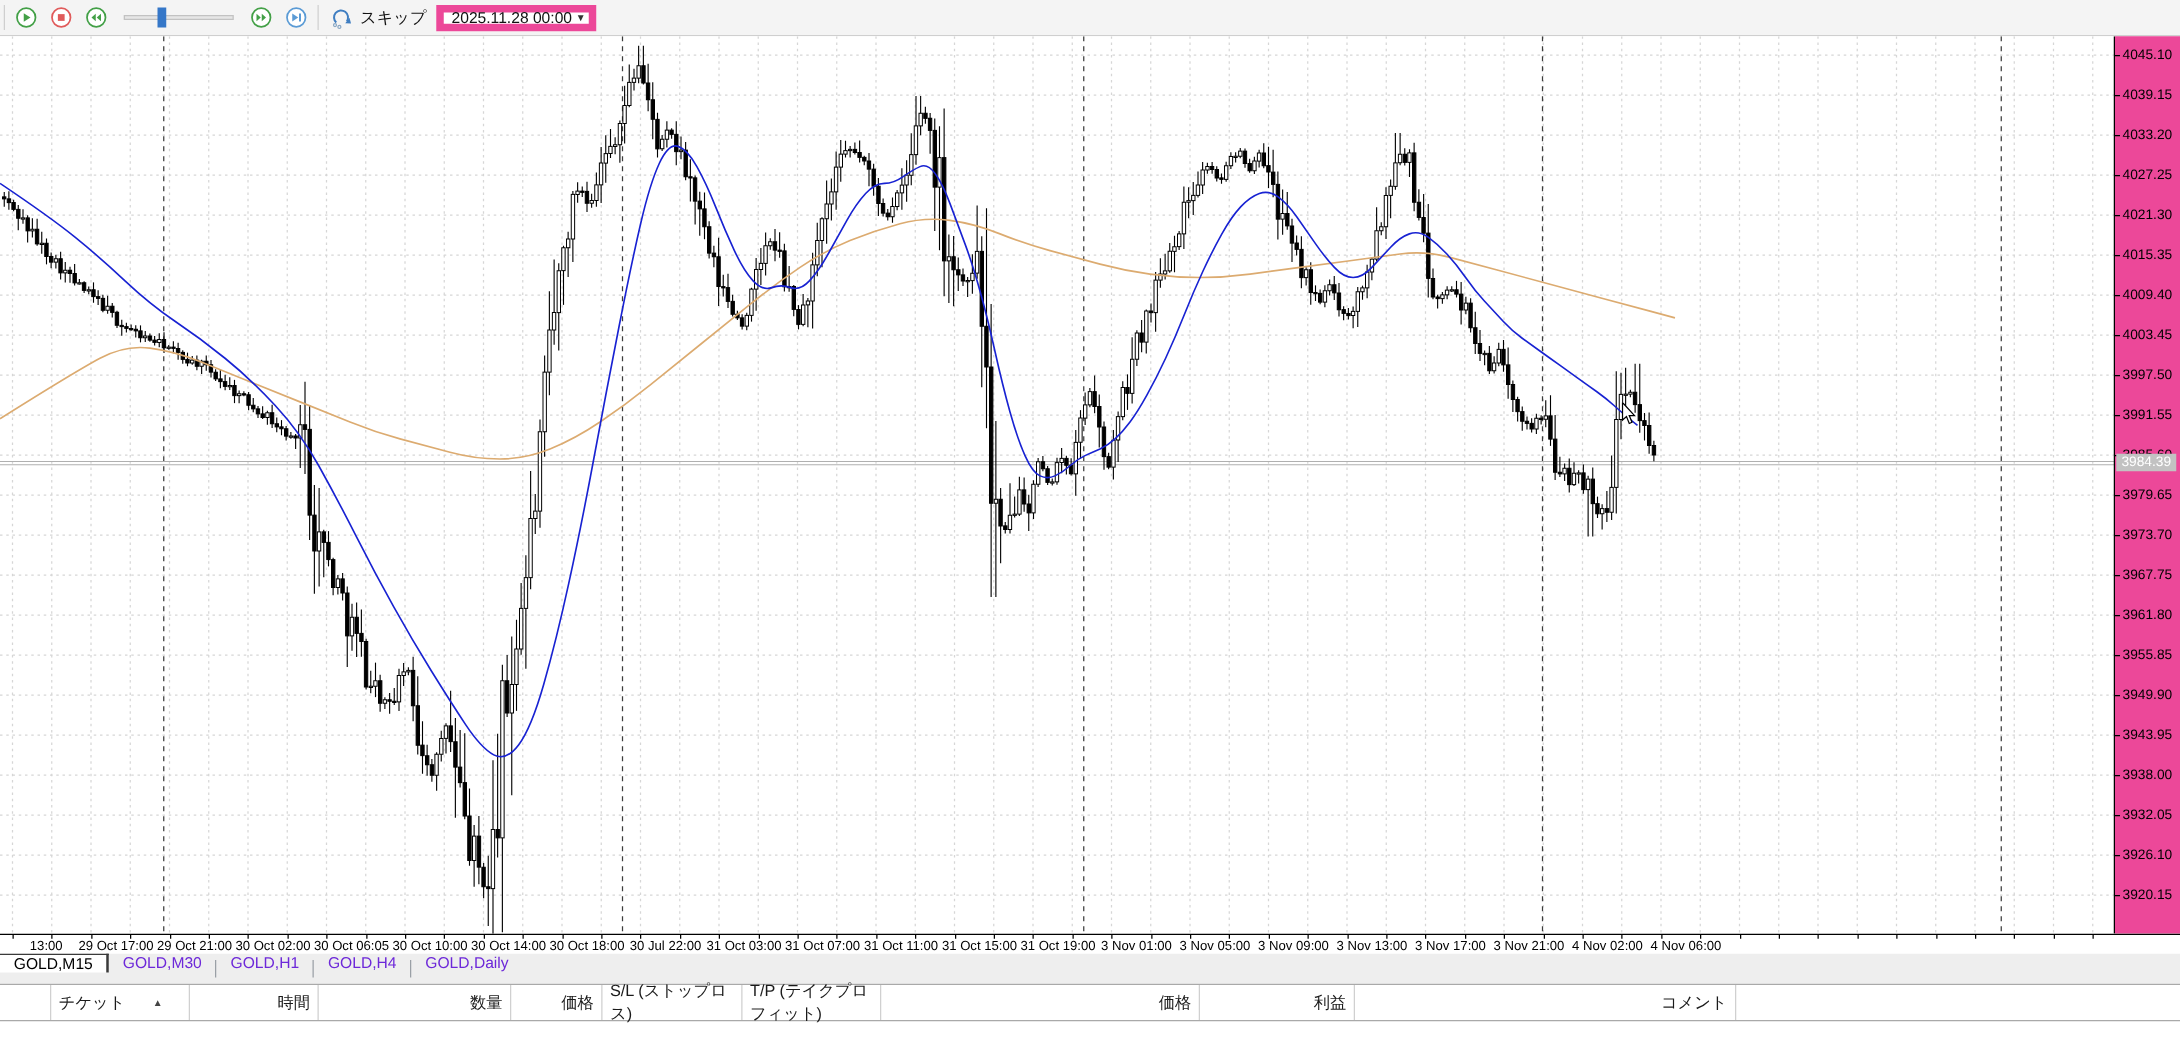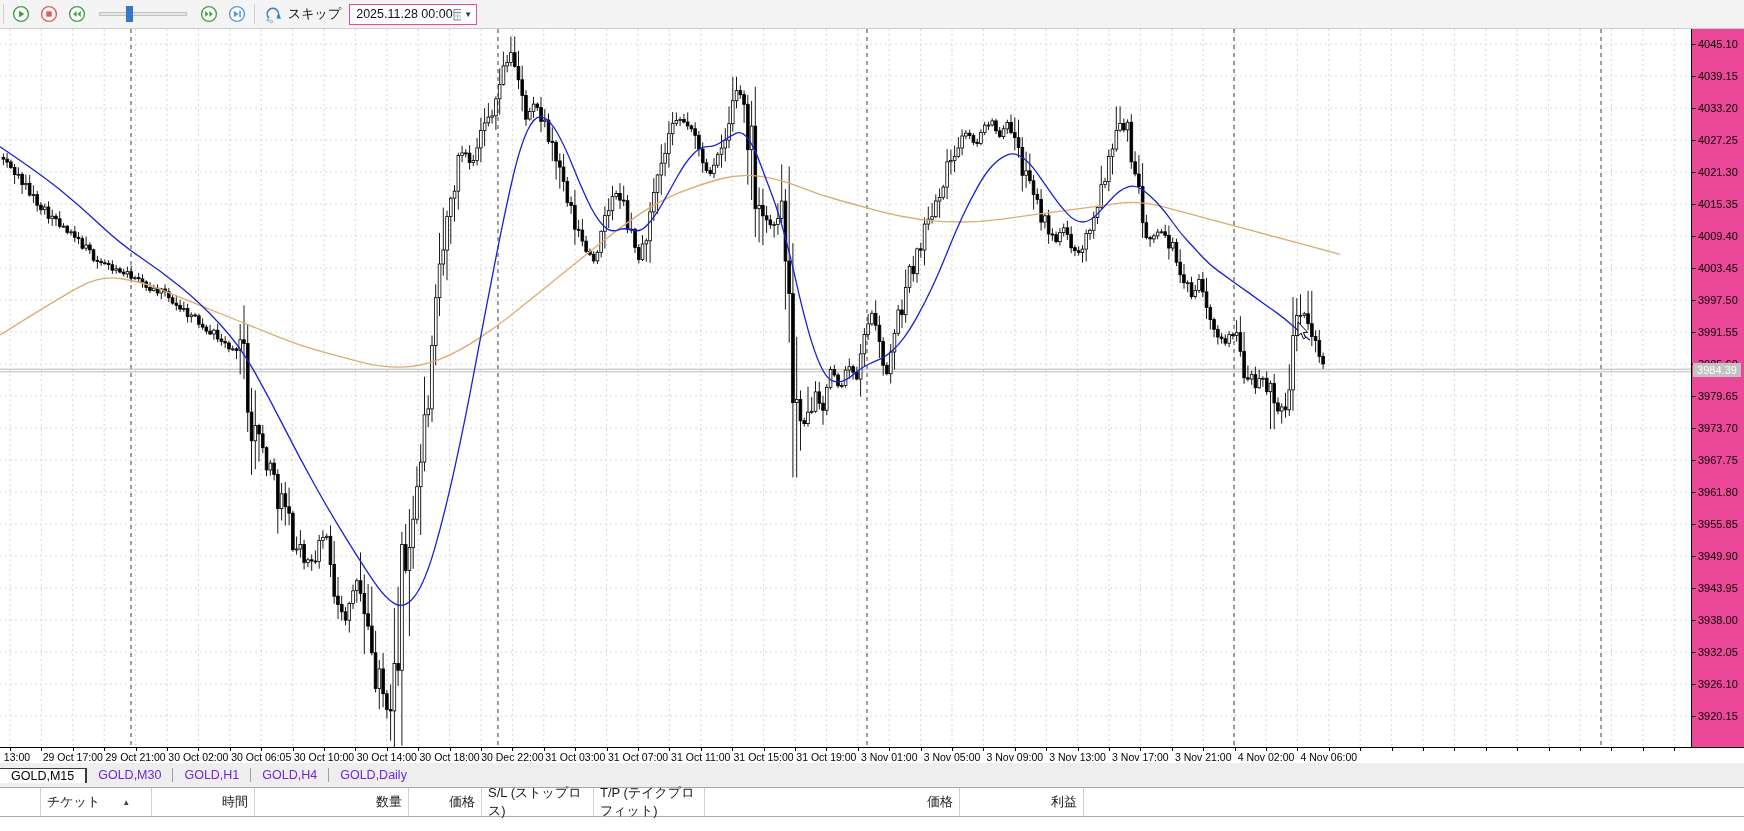--- a/index.html
+++ b/index.html
@@ -14,21 +14,21 @@
   .tsep { width:1px; height:20px; background:#cfcfcf; margin:0 3px; }
   .cbtn { background:none; border:none; width:28px; height:24px; display:flex;
           align-items:center; justify-content:center; cursor:pointer; }
   #speed-slider { position:relative; width:88px; height:4px; background:#e6e6e6;
                   border:1px solid #c2c2c2; margin:0 8px; }
   #speed-slider .handle { position:absolute; left:26px; top:-7px; width:7px; height:16px;
                           background:#3577c8; }
   .skipwrap { display:flex; align-items:center; margin-left:6px; }
   #skip-label { font-size:13px; color:#111; margin:0 8px 0 4px; }
   #date-select { display:flex; align-items:center; width:128px; height:21px;
-                 background:#fff; border:1px solid #ec4899; padding:0 4px 0 6px; }
+                 background:#fff; border:6px solid #ec4899; padding:0 4px 0 6px; }
   #date-value { font-size:12.5px; color:#111; flex:1; white-space:nowrap; }
   #date-caret { font-size:8px; color:#333; margin-left:3px; }
 
   
   #chart-region { position:absolute; left:0; top:29px; width:1692px; height:718px; background:#fff; }
   #chart-svg { position:absolute; left:0; top:0; width:1692px; height:718px; }
   #chart-svg .grid  { stroke:#d6d6d6; stroke-width:1; stroke-dasharray:2,3; }
   #chart-svg .sep   { stroke:#3c3c3c; stroke-width:1; stroke-dasharray:4,4; }
   #chart-svg .bid   { stroke:#b0b0b0; stroke-width:0.9; }
   #chart-svg .wick line { stroke:#000; stroke-width:0.9; }
@@ -45,32 +45,32 @@
   .plabel .tick { width:4px; height:1px; background:#000; margin-right:2px; }
   #current-price-box { position:absolute; left:1693px; top:363px; width:48px; height:14px;
                        background:#c2c2c2; color:#fff; font-size:11px; line-height:14px;
                        text-align:center; z-index:5; }
 
   
   #time-axis { position:absolute; left:0; top:747px; width:1744px; height:16px;
                background:#fff; border-top:1px solid #000; }
   .ttick { position:absolute; top:0; width:1px; height:3px; background:#000; }
   .tlabel { position:absolute; top:3px; transform:translateX(-50%); font-size:10.5px;
-            color:#000; white-space:nowrap; }
+            color:#000; white-space:nowrap;margin-left:20px; }
 
   
   #candle-tooltip { position:absolute; left:1308px; top:344px; background:#f8f8f8;
                     border:1px solid #c5c5c5; border-radius:3px; padding:5px 9px;
                     font-size:10.5px; line-height:15px; color:#3d3d3d; white-space:nowrap;
                     box-shadow:2px 2px 5px rgba(0,0,0,.28); z-index:10; }
   #mouse-cursor { position:absolute; left:1297px; top:322px; z-index:11; }
 
   
   #tabs-row { position:absolute; left:0; top:763px; width:1744px; height:24px;
-              background:#eeeeee; display:flex; align-items:center; }
+              background:#eeeeee; display:flex; align-items:flex-start; }
   .tab { display:flex; align-items:center; padding:0 11px; font-size:12.5px; color:#6d28d9;
          cursor:pointer; }
   .tab.active { background:#fff; color:#000; border-top:1px solid #3a3a3a;
                 border-right:2px solid #3a3a3a; }
   .tabdiv { width:1px; height:14px; background:#9aa0a6; align-self:center; }
 
   
   #orders-header { position:absolute; left:0; top:787px; width:1744px; height:30px;
                    background:#fff; border-top:1px solid #a9a9a9; border-bottom:1px solid #a9a9a9;
                    display:flex; }
@@ -1030,21 +1030,21 @@
       <div class="ttick" style="left:1642.8px"></div>
       <div class="ttick" style="left:1674.2px"></div>
       <div class="tlabel" style="left:17.0px">13:00</div>
       <div class="tlabel" style="left:72.8px">29 Oct 17:00</div>
       <div class="tlabel" style="left:135.6px">29 Oct 21:00</div>
       <div class="tlabel" style="left:198.4px">30 Oct 02:00</div>
       <div class="tlabel" style="left:261.2px">30 Oct 06:05</div>
       <div class="tlabel" style="left:324.0px">30 Oct 10:00</div>
       <div class="tlabel" style="left:386.8px">30 Oct 14:00</div>
       <div class="tlabel" style="left:449.6px">30 Oct 18:00</div>
-      <div class="tlabel" style="left:512.4px">30 Dec 22:00</div>
+      <div class="tlabel" style="left:512.4px">30 Jul 22:00</div>
       <div class="tlabel" style="left:575.2px">31 Oct 03:00</div>
       <div class="tlabel" style="left:638.0px">31 Oct 07:00</div>
       <div class="tlabel" style="left:700.8px">31 Oct 11:00</div>
       <div class="tlabel" style="left:763.6px">31 Oct 15:00</div>
       <div class="tlabel" style="left:826.4px">31 Oct 19:00</div>
       <div class="tlabel" style="left:889.2px">3 Nov 01:00</div>
       <div class="tlabel" style="left:952.0px">3 Nov 05:00</div>
       <div class="tlabel" style="left:1014.8px">3 Nov 09:00</div>
       <div class="tlabel" style="left:1077.6px">3 Nov 13:00</div>
       <div class="tlabel" style="left:1140.4px">3 Nov 17:00</div>
@@ -1071,16 +1071,17 @@
   <div id="orders-header">
       <div class="ocell" style="width:41px"></div>
       <div class="ocell" style="width:111px">チケット<span class="sort">▲</span></div>
       <div class="ocell r" style="width:103px">時間</div>
       <div class="ocell r" style="width:154px">数量</div>
       <div class="ocell r" style="width:73px">価格</div>
       <div class="ocell r" style="width:112px">S/L (ストップロス)</div>
       <div class="ocell r" style="width:111px">T/P (テイクプロフィット)</div>
       <div class="ocell r" style="width:255px">価格</div>
       <div class="ocell r" style="width:124px">利益</div>
+      <div class="ocell r" style="width:305px">コメント</div>
       <div class="ocell r" style="width:142px"></div>
     </div>
 
 </div>
 
 </body></html>

